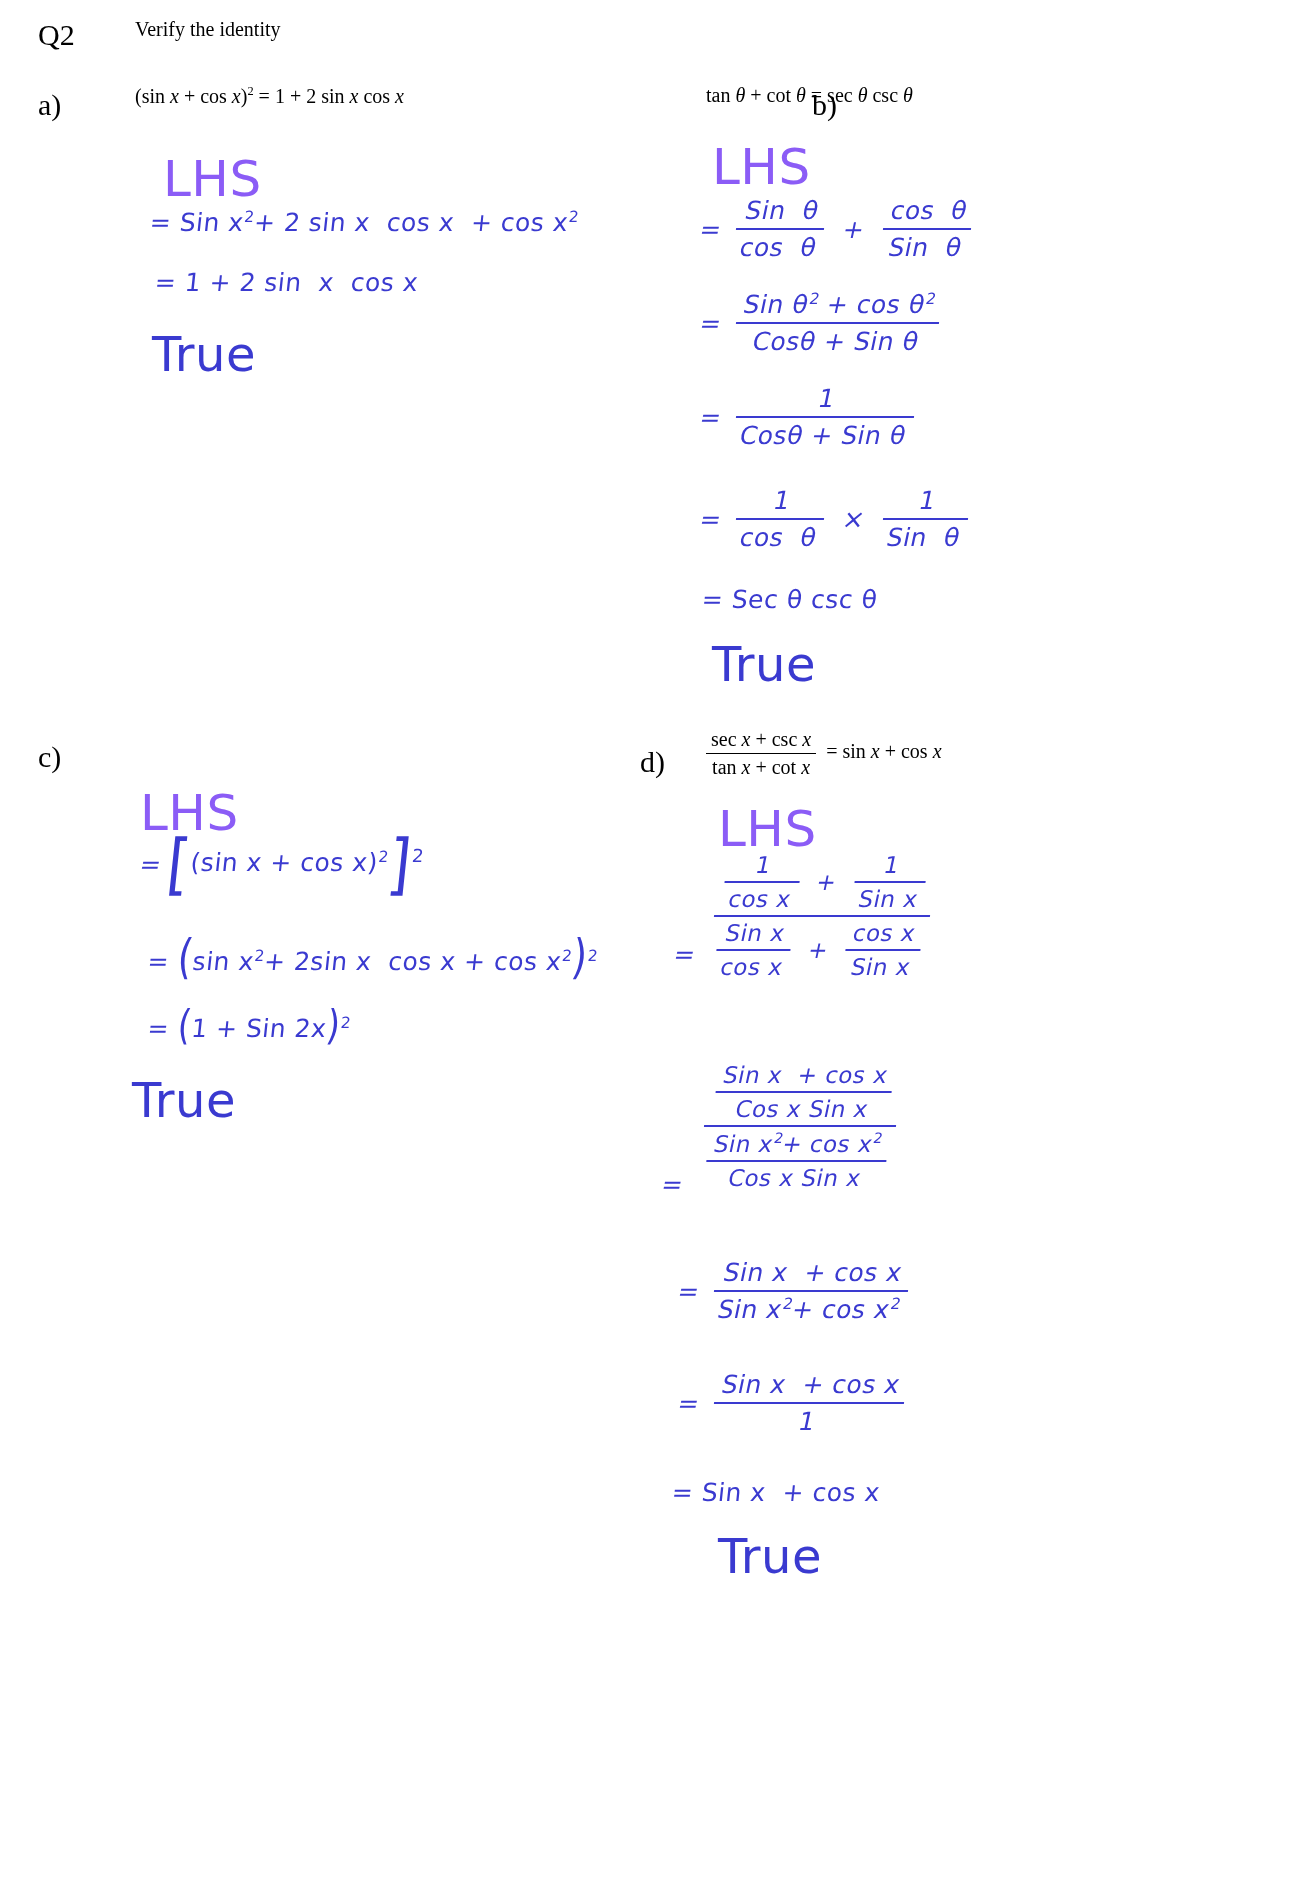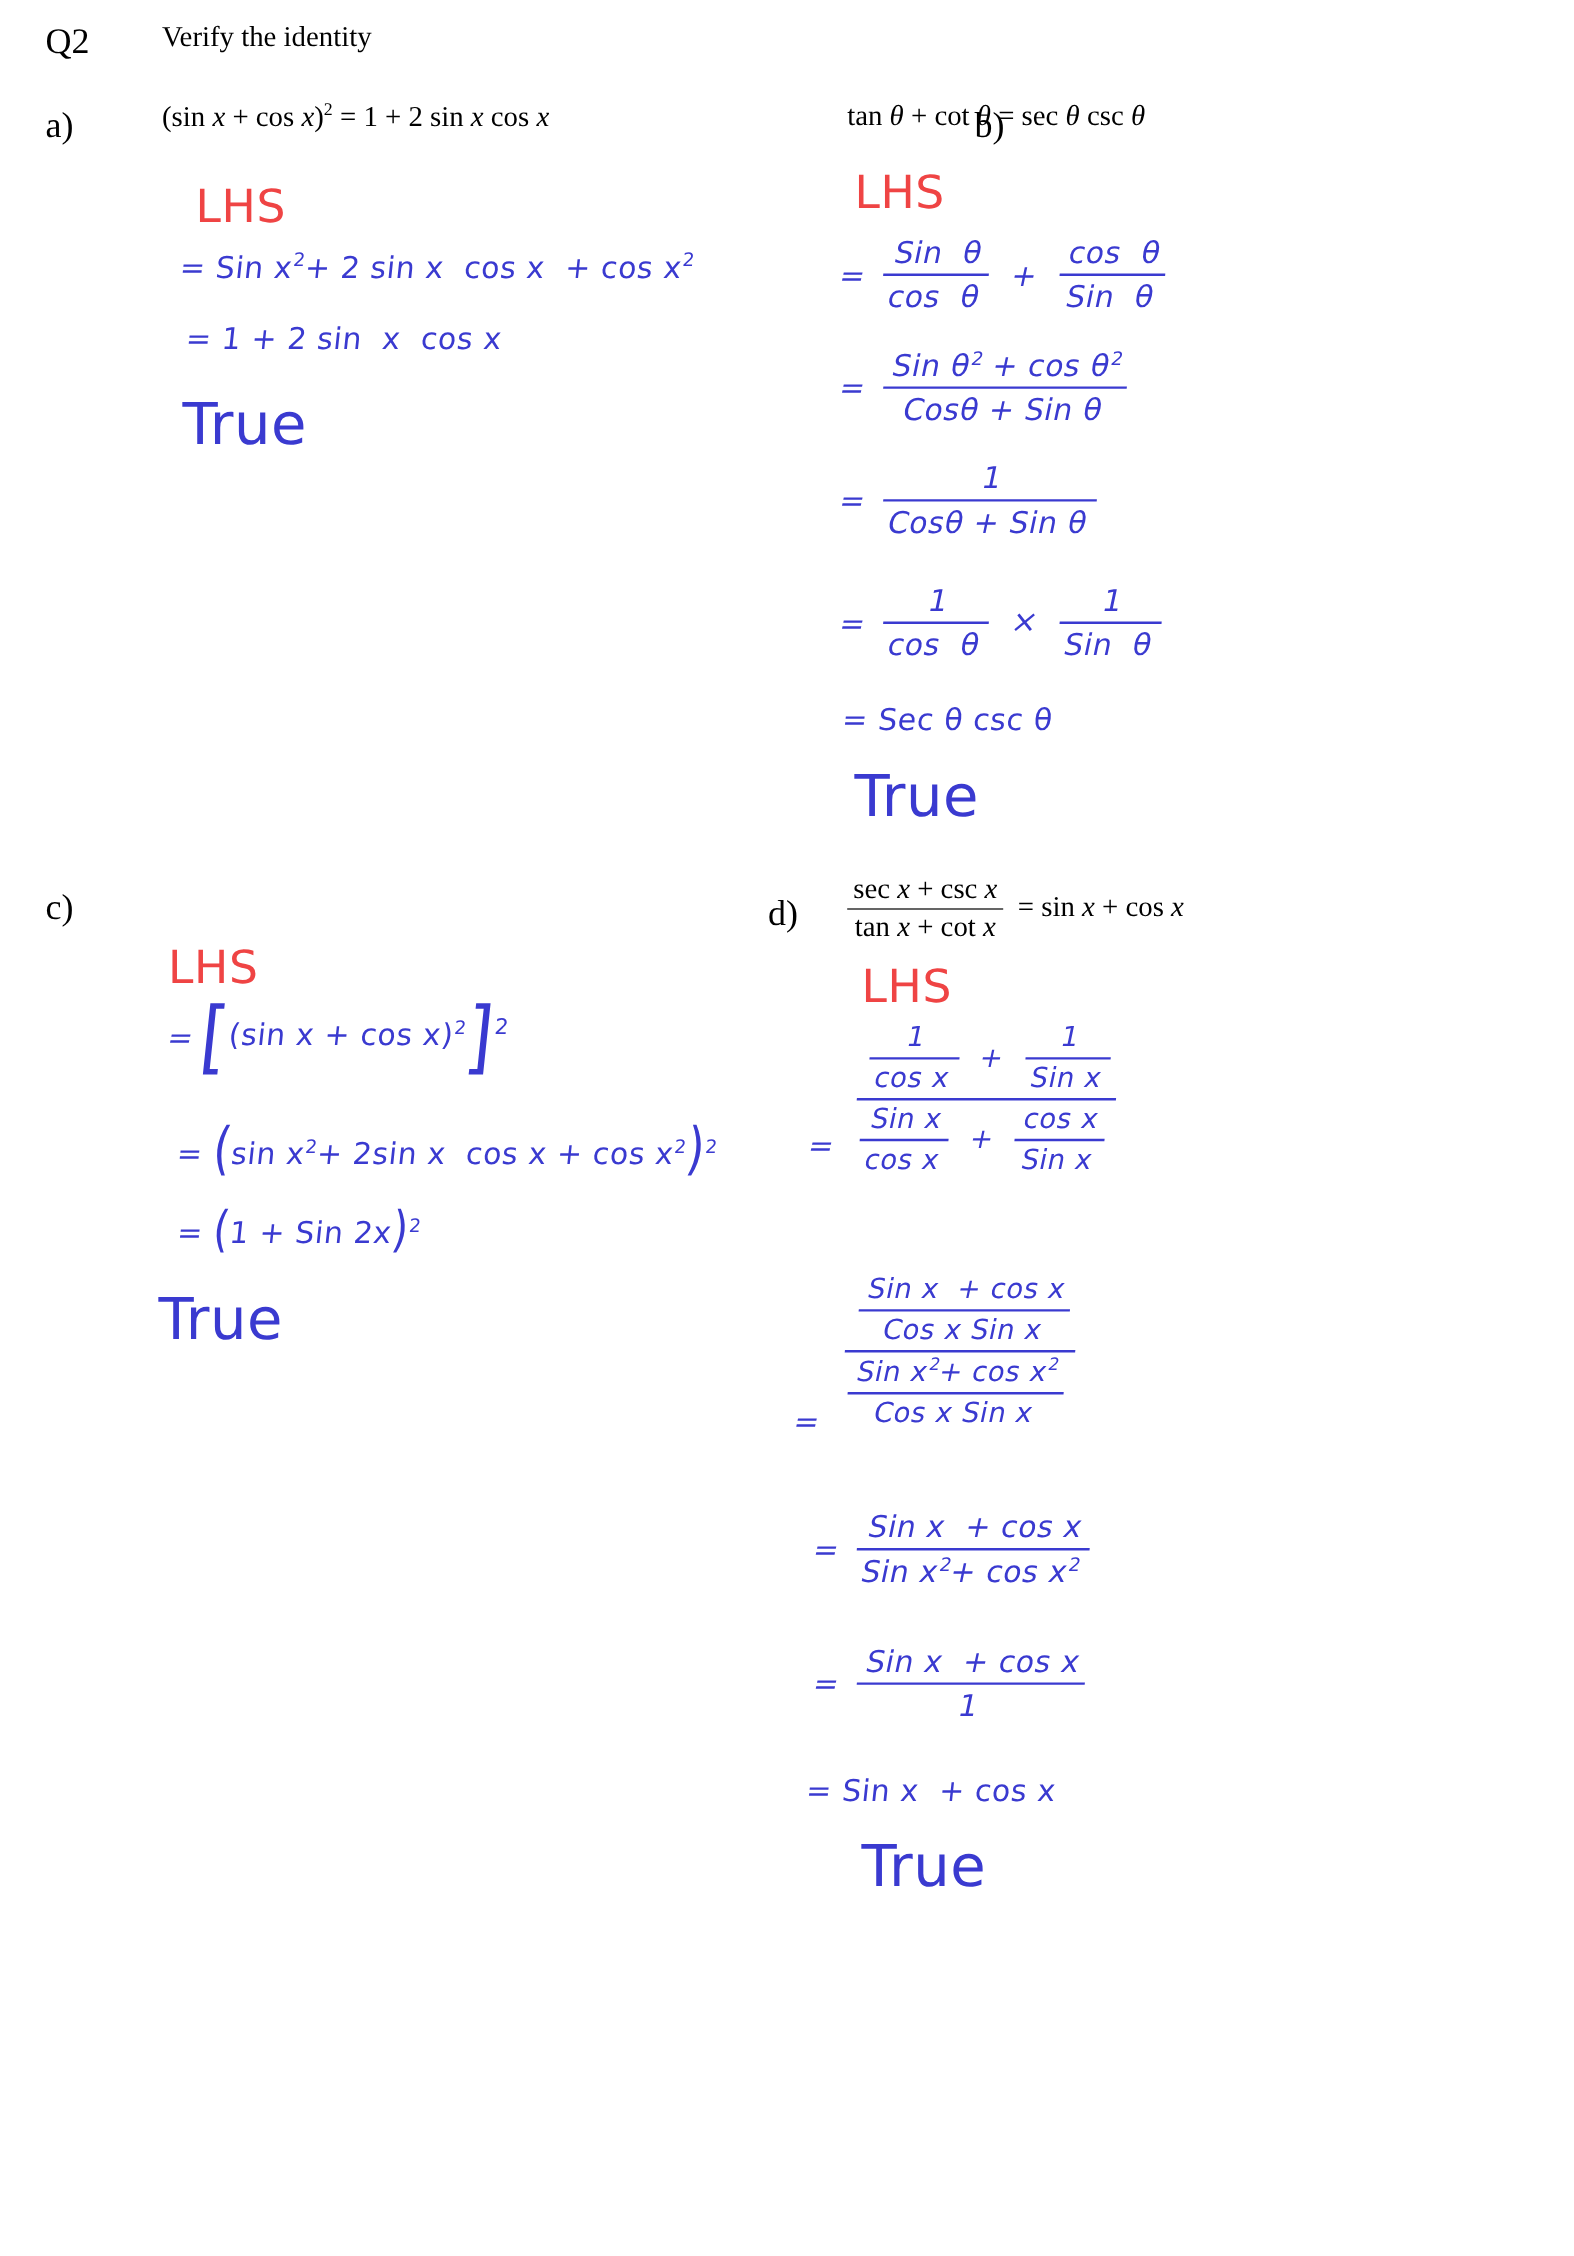--- a/index.html
+++ b/index.html
@@ -17,21 +17,21 @@
   }
   .page {
     position: relative;
     width: 1312px;
     height: 1408px;
   }
   
   .printed {
     font-family: "Liberation Serif", serif;
     color: #000000;
-    font-size: 24px;
+    font-size: 20px;
     position: absolute;
     white-space: nowrap;
   }
   .printed .it { font-style: italic; }
   .printed .sup {
     font-size: 0.62em;
     vertical-align: super;
     font-style: normal;
   }
   .label {
@@ -49,22 +49,22 @@
   }
   .hw {
     font-family: "DejaVu Sans", sans-serif;
     color: #3a3ad0;
     font-size: 25px;
     letter-spacing: 0.5px;
     transform: skewX(-6deg);
   }
   .lhs {
     font-family: "DejaVu Sans", sans-serif;
-    color: #ef4444;
-    font-size: 38px;
+    color: #8b5cf6;
+    font-size: 50px;
     letter-spacing: 0.5px;
   }
   .true {
     font-family: "DejaVu Sans", sans-serif;
     color: #3a3ad0;
     font-size: 48px;
     letter-spacing: 0.5px;
   }
   .sup2 {
     font-size: 0.62em;

